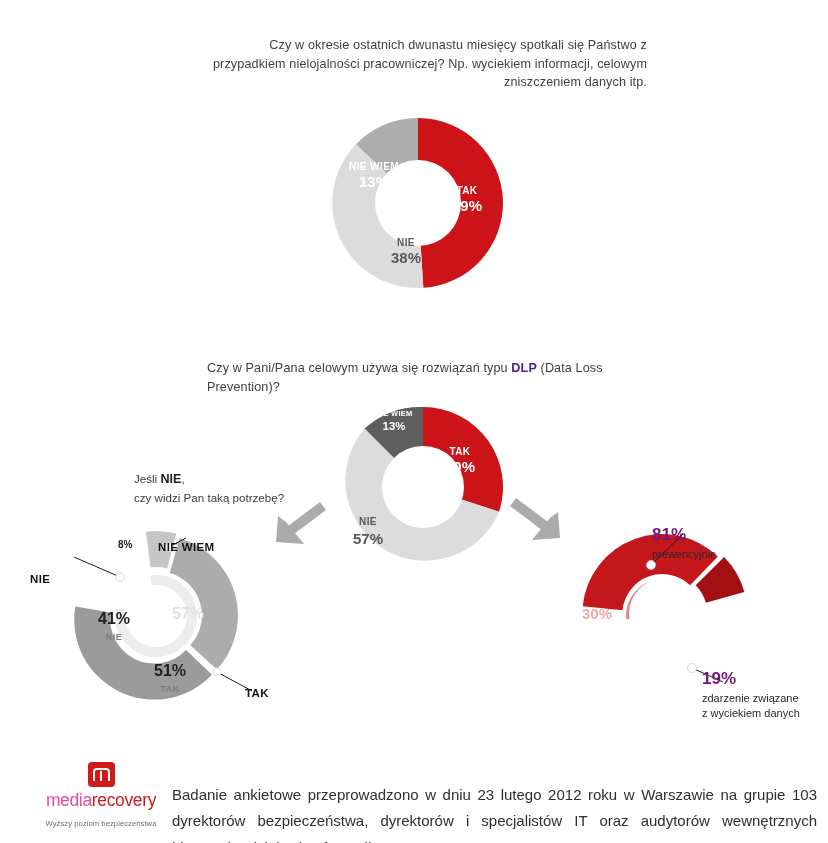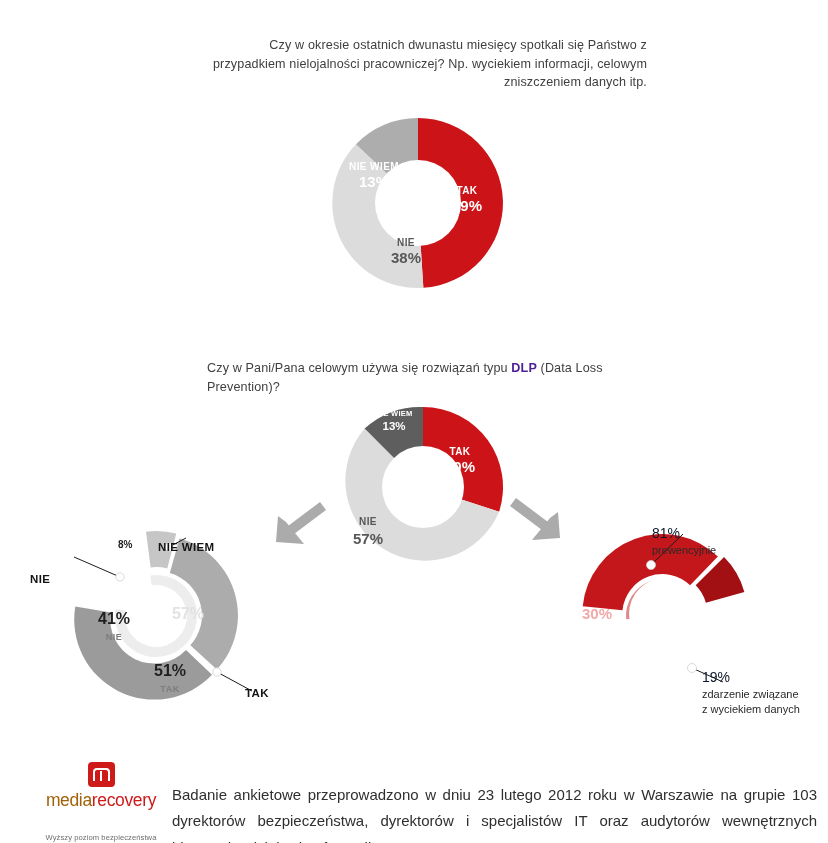--- a/index.html
+++ b/index.html
@@ -76,23 +76,23 @@
   #caption-right { left: 566px; top: 487px; width: 230px; }
 
   
   .callout {
     position: absolute;
     font-size: 11px;
     color: #1c1c1c;
     line-height: 1.35;
   }
   .callout .big {
-    font-weight: normal;
-    font-size: 14px;
-    color: #0f172a;
+    font-weight: bold;
+    font-size: 17px;
+    color: #701a75;
     display: block;
   }
   .callout .small {
     font-size: 11px;
     color: #2a2a2a;
     display: block;
   }
   .callout .tag {
     font-weight: bold;
     font-size: 11.5px;
@@ -143,26 +143,26 @@
     position: absolute;
     left: 12.2px; top: 9px;
     width: 2.6px; height: 10px;
     background: #ffffff;
   }
   #logo-word {
     font-size: 17.5px;
     letter-spacing: -0.02em;
     white-space: nowrap;
   }
-  #logo-word .media { color: #a16207; }
+  #logo-word .media { color: #ec4899; }
   #logo-word .recovery { color: #cf1a1a; }
   #logo-tagline {
     font-size: 7.6px;
     color: #6c6c6c;
-    margin-top: 22px;
+    margin-top: 8px;
     letter-spacing: 0.01em;
   }
   #footer-note {
     position: absolute;
     left: 172px;
     top: 30px;
     width: 645px;
     font-size: 15px;
     line-height: 1.75;
     color: #2f2f2f;
@@ -228,20 +228,24 @@
     </g>
   </svg>
 
   <svg class="chart-svg" style="left:508px; top:492px;" width="62" height="60" viewBox="0 0 62 60">
     <g fill="#ABABAB">
       <polygon points="8,6 2,14 42,44 48,36"></polygon>
       <polygon points="52,46 50,20 42,26 24,48"></polygon>
     </g>
   </svg>
 
+  <div class="sub-caption" id="caption-left">
+    <span>Jeśli </span><b>NIE</b><span>,</span><br>
+    <span>czy widzi Pan taką potrzebę?</span>
+  </div>
 
 
   <svg class="chart-svg" id="sub-left-wrap" width="270" height="190" viewBox="0 0 270 190">
       <path d="M 122.29390286063732 55.399009181595616 A 41 41 0 1 1 87.62288212649946 88.88042471565585
             L 97.47095965662155 90.61690649232516 A 31 31 0 1 0 123.68563387023798 65.30168986901131 Z" fill="#EDEDED"></path>
       <path d="M 118.00333702669857 11.675739871092347 A 80 80 0 0 1 148.25626676213193 13.536688316859298
             L 139.2790898579792 48.39942336205543 A 44 44 0 0 0 122.63997850349082 47.375901716883604 Z" fill="#C6C6C6"></path>
       <path d="M 151.49066479009542 18.413442922369924 A 80 80 0 0 1 188.88660855646714 149.51921215724798
             L 162.3531157650927 125.18870126474756 A 44 44 0 0 0 141.78534669358828 53.080528185564624 Z" fill="#ACACAC"></path>
       <path d="M 184.0295361075746 154.86864502469965 A 80 80 0 0 1 47.285688106021766 86.51178947558047

